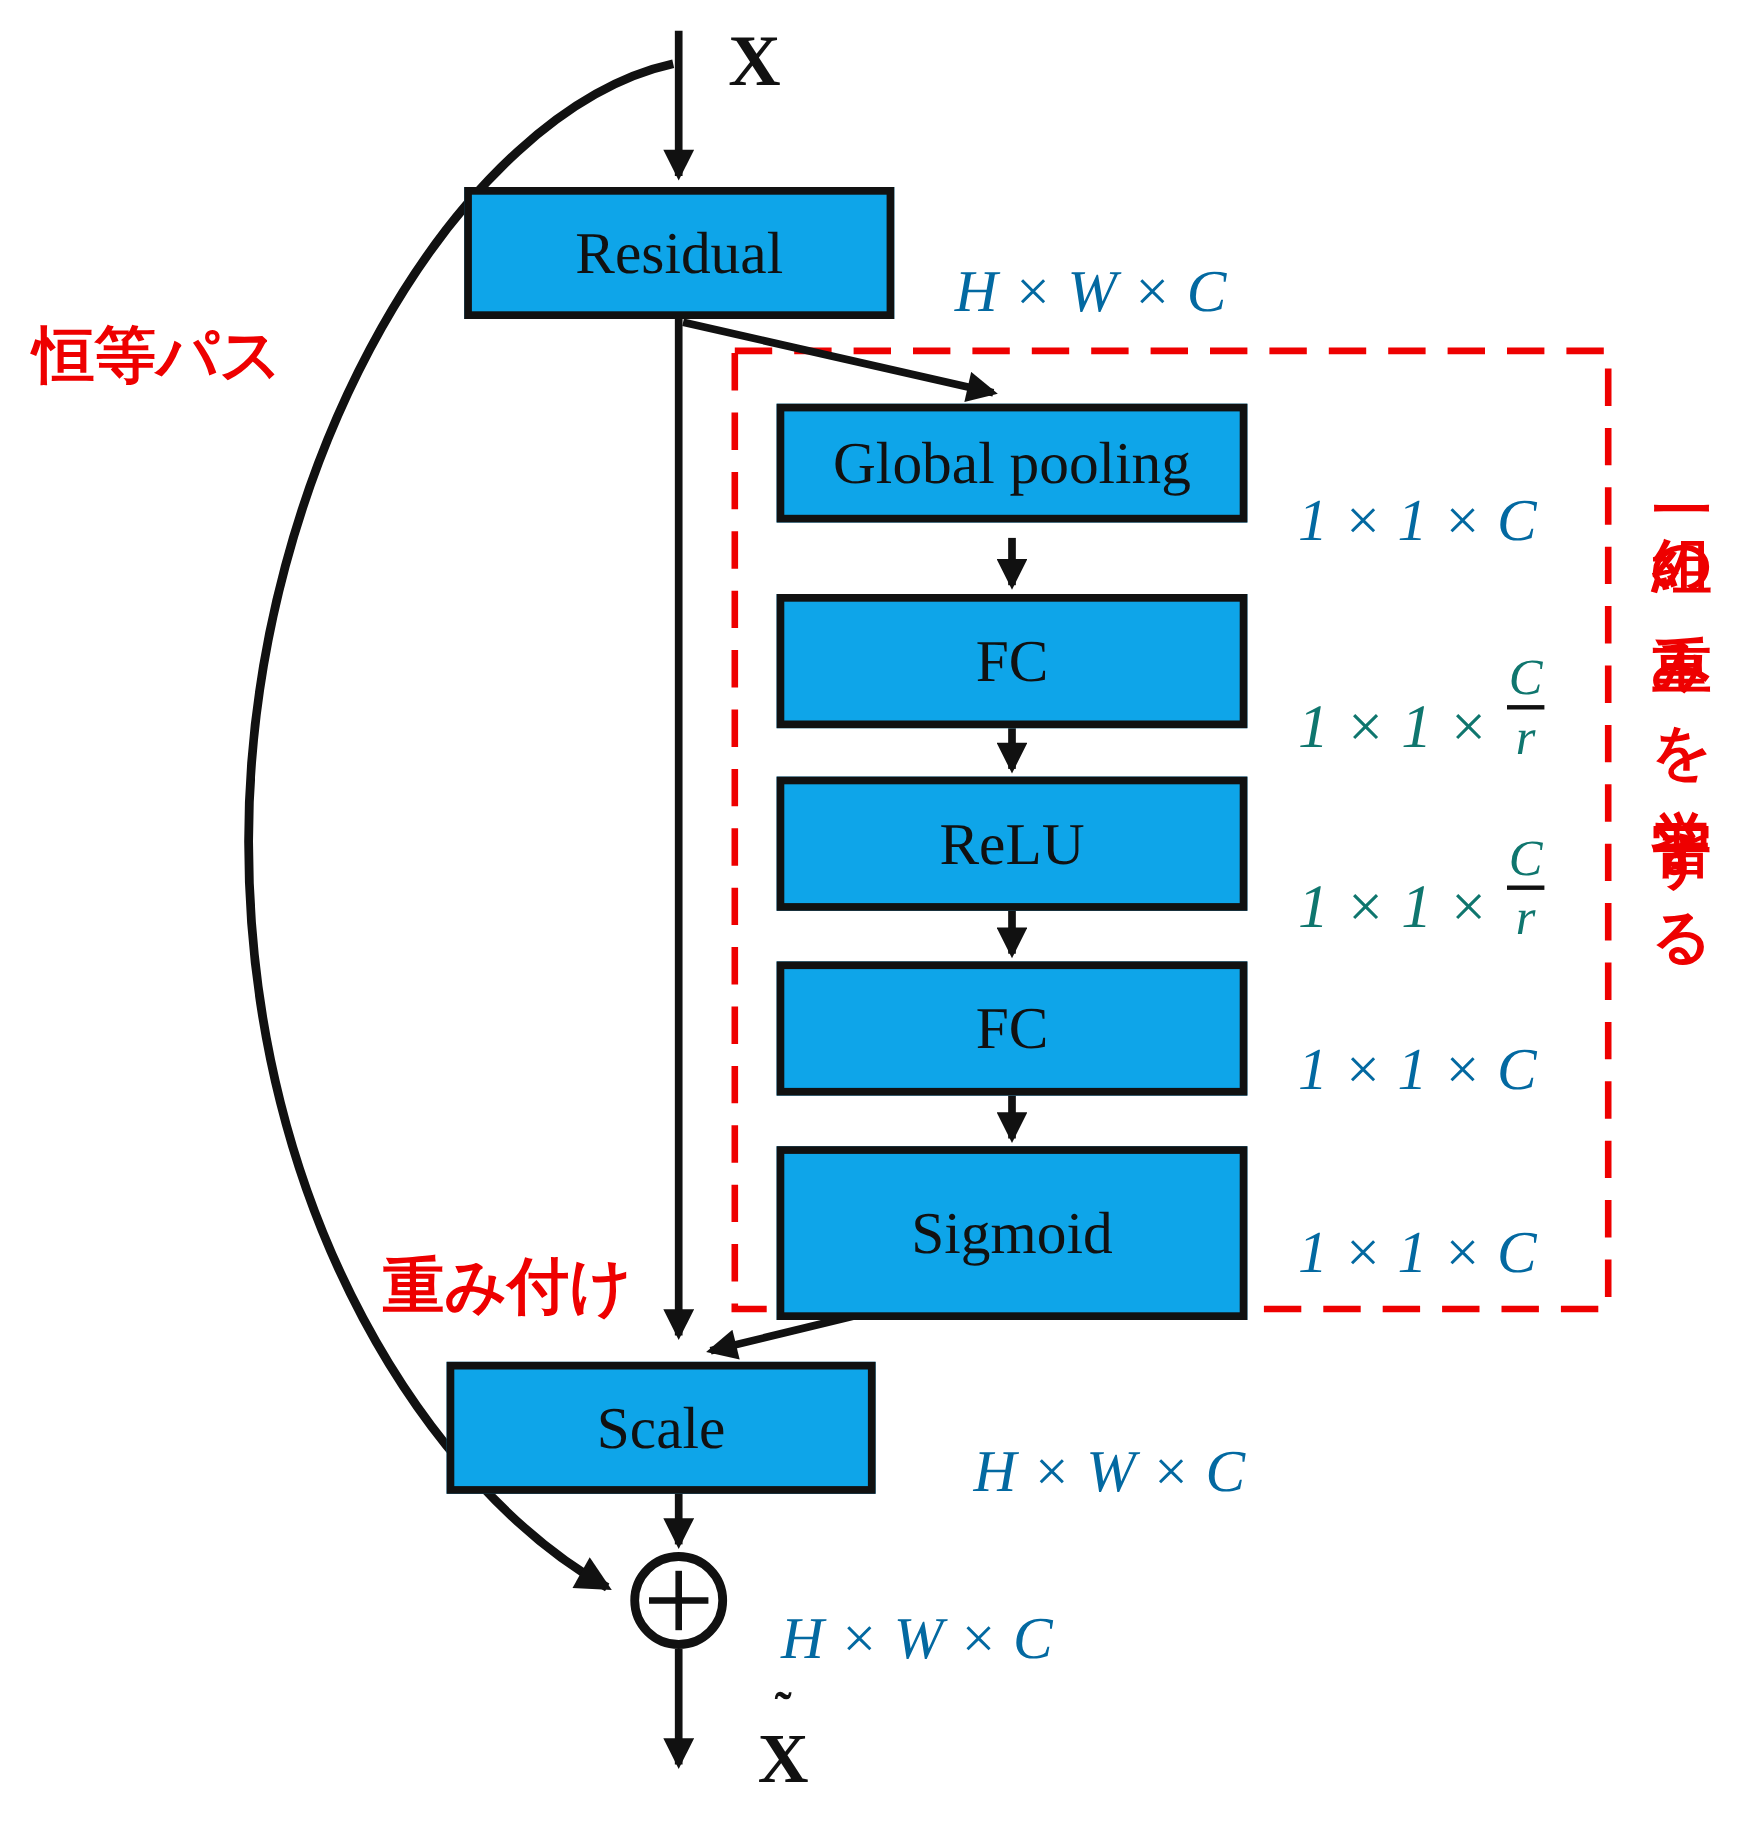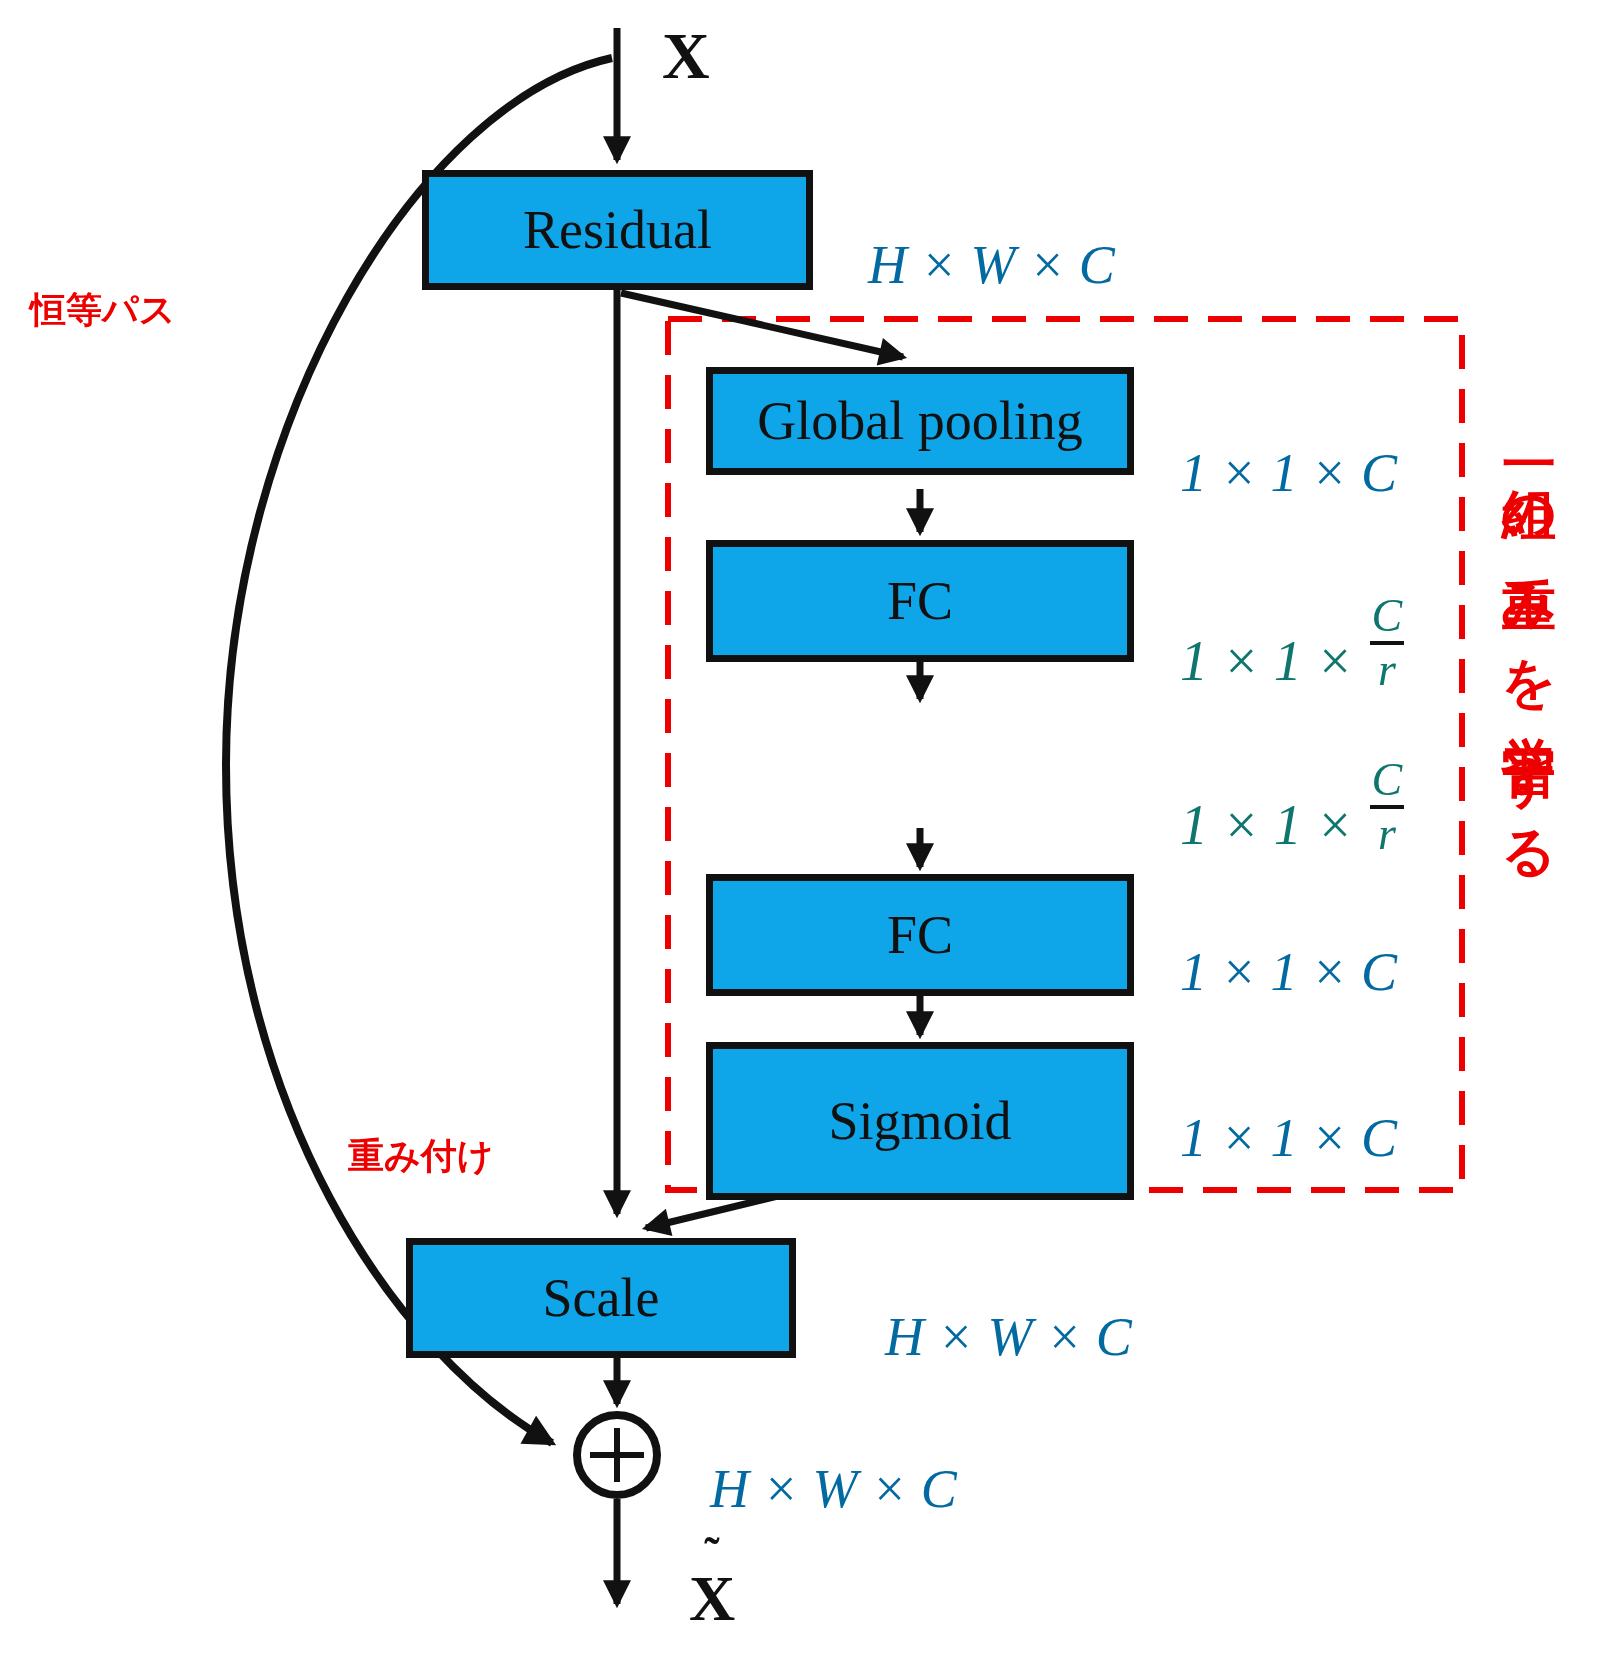--- a/index.html
+++ b/index.html
@@ -35,21 +35,21 @@
   .frac{
     display:inline-flex;flex-direction:column;align-items:center;
     margin-left:10px;font-size:46px;line-height:1.0;
   }
   .frac .den{border-top:4px solid #111111;padding:2px 8px 0 8px;}
   .frac .num{padding:0 8px 2px 8px;}
   .redtext{
     position:absolute;
     font-family:"DejaVu Sans","Liberation Sans",sans-serif;
     font-weight:bold;color:#ee0000;
-    font-size:36px;white-space:nowrap;
+    font-size:56px;white-space:nowrap;
   }
   .vertical{
     writing-mode:vertical-rl;
     text-orientation:upright;
     letter-spacing:12px;
     font-size:54px;
   }
   .xlabel{
     position:absolute;
     font-weight:bold;font-size:66px;color:#111111;
@@ -109,20 +109,23 @@
     <span>Residual</span>
   </div>
   <div class="mathlabel" style="left:868px;top:234px;">H × W × C</div>
 
   <div class="box" style="left:706px;top:367px;width:428px;height:108px;">
     <span>Global pooling</span>
   </div>
   <div class="box" style="left:706px;top:540px;width:428px;height:122px;">
     <span>FC</span>
   </div>
+  <div class="box" style="left:706px;top:706px;width:428px;height:122px;">
+    <span>ReLU</span>
+  </div>
   <div class="box" style="left:706px;top:874px;width:428px;height:122px;">
     <span>FC</span>
   </div>
   <div class="box" style="left:706px;top:1042px;width:428px;height:158px;text-align:center;">
     <span>Sigmoid</span>
   </div>
 
   <div class="mathlabel" style="left:1180px;top:442px;">1 × 1 × C</div>
 
   <div class="fraclabel" style="left:1180px;top:573px;height:120px;">

